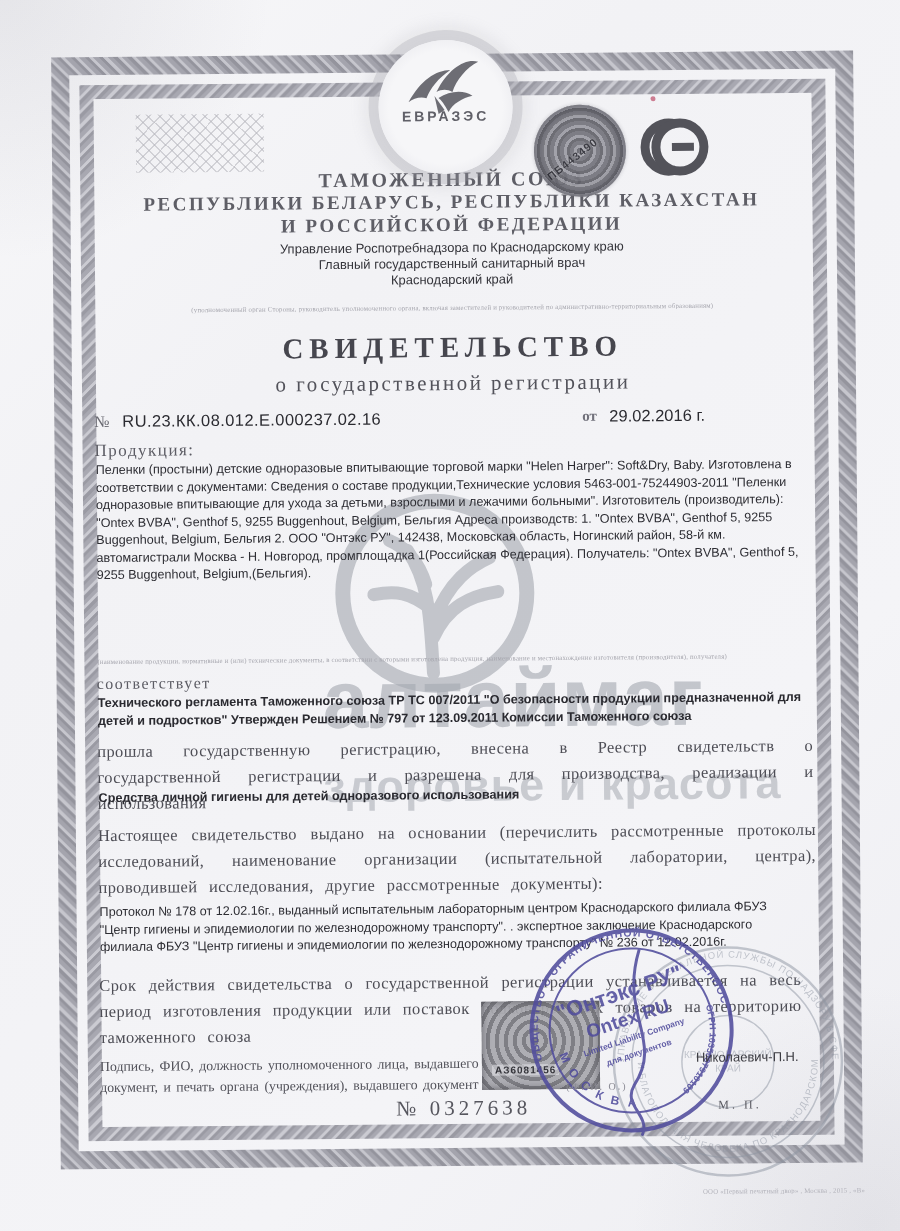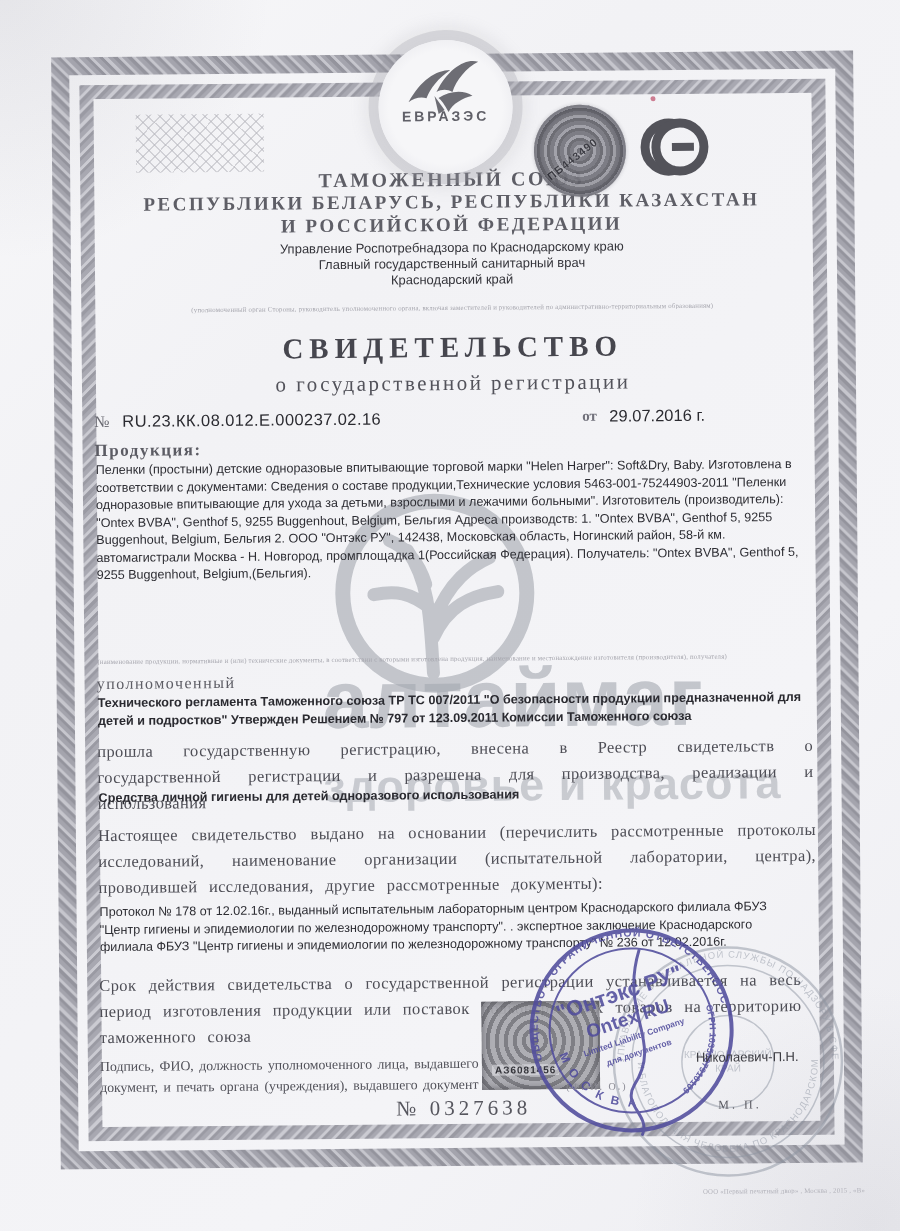--- a/index.html
+++ b/index.html
@@ -121,36 +121,36 @@
     <div class="abs ctr textlayer sans hdr2" style="left:100px;top:256px;width:710px;">Главный государственный санитарный врач</div>
     <div class="abs ctr textlayer sans hdr2" style="left:100px;top:272px;width:710px;">Краснодарский край</div>
     <div class="abs ctr textlayer fine" style="left:120px;top:304px;width:670px;">(уполномоченный орган Стороны, руководитель уполномоченного органа, включая заместителей и руководителей по административно-территориальным образованиям)</div>
 
     <div class="abs ctr textlayer doc-title" style="left:100px;top:331px;width:710px;">СВИДЕТЕЛЬСТВО</div>
     <div class="abs ctr textlayer doc-sub" style="left:100px;top:371px;width:710px;">о государственной регистрации</div>
 
     <div class="abs textlayer serif" style="left:96px;top:410px;font-size:16px;color:#6a6a72;">№</div>
     <div class="abs textlayer sans" style="left:124px;top:409px;font-size:16.5px;color:#2b2b31;letter-spacing:.4px;">RU.23.КК.08.012.Е.000237.02.16</div>
     <div class="abs textlayer serif" style="left:584px;top:409px;font-size:15px;color:#71717b;font-weight:bold;">от</div>
-    <div class="abs textlayer sans" style="left:611px;top:408px;font-size:16.5px;color:#2b2b31;">29.07.2016 г.</div>
-
-    <div class="abs textlayer label-serif" style="left:96px;top:438px;font-weight:bold;">Продукция:</div>
+    <div class="abs textlayer sans" style="left:611px;top:408px;font-size:16.5px;color:#2b2b31;">29.02.2016 г.</div>
+
+    <div class="abs textlayer label-serif" style="left:96px;top:438px;">Продукция:</div>
     <div class="abs textlayer sans datatext" style="left:97px;top:459px;width:712px;">Пеленки (простыни) детские одноразовые впитывающие торговой марки "Helen Harper": Soft&amp;Dry, Baby. Изготовлена в соответствии с документами: Сведения о составе продукции,Технические условия 5463-001-75244903-2011 "Пеленки одноразовые впитывающие для ухода за детьми, взрослыми и лежачими больными". Изготовитель (производитель): "Ontex BVBA", Genthof 5, 9255 Buggenhout, Belgium, Бельгия Адреса производств: 1. "Ontex BVBA", Genthof 5, 9255 Buggenhout, Belgium, Бельгия 2. ООО "Онтэкс РУ", 142438, Московская область, Ногинский район, 58-й км. автомагистрали Москва - Н. Новгород, промплощадка 1(Российская Федерация). Получатель: "Ontex BVBA", Genthof 5, 9255 Buggenhout, Belgium,(Бельгия).</div>
 
     <svg class="abs wm" style="left:330px;top:488px;" width="210" height="210" viewBox="0 0 210 210">
       <g stroke="#a6aab2" fill="none" stroke-linecap="round">
         <circle cx="105" cy="105" r="92" stroke-width="15"></circle>
         <path d="M103,185 C100,130 100,95 78,62 M103,150 C118,118 140,108 168,104 M100,120 C80,104 66,102 44,106 M104,132 C120,92 142,78 160,70 M96,96 C88,70 74,58 60,52" stroke-width="13"></path>
       </g>
     </svg>
     <div class="abs wm" style="left:322px;top:652px;font-size:82px;letter-spacing:1px;">алтаймаг</div>
     <div class="abs wm" style="left:322px;top:760px;font-size:45px;letter-spacing:1px;opacity:.55;">здоровье и красота</div>
 
     <div class="abs textlayer fine" style="left:97px;top:655px;width:714px;">(наименование продукции, нормативные и (или) технические документы, в соответствии с которыми изготовлена продукция, наименование и местонахождение изготовителя (производителя), получателя)</div>
-    <div class="abs textlayer label-serif" style="left:96px;top:672px;font-size:16px;">уполномоченный</div>
+    <div class="abs textlayer label-serif" style="left:96px;top:672px;font-size:16px;">соответствует</div>
     <div class="abs textlayer sans datatext" style="left:97px;top:692px;width:706px;font-weight:bold;color:#2a2a30;">Технического регламента Таможенного союза ТР ТС 007/2011 "О безопасности продукции предназначенной для детей и подростков" Утвержден Решением № 797 от 123.09.2011 Комиссии Таможенного союза</div>
 
     <div class="abs textlayer formtext" style="left:96px;top:736px;width:716px;">прошла государственную регистрацию, внесена в Реестр свидетельств о государственной регистрации и разрешена для производства, реализации и использования</div>
     <div class="abs textlayer sans datatext" style="left:97px;top:787px;width:710px;font-weight:bold;color:#2a2a30;">Средства личной гигиены для детей одноразового использования</div>
 
     <div class="abs textlayer formtext" style="left:96px;top:820px;width:718px;">Настоящее свидетельство выдано на основании (перечислить рассмотренные протоколы исследований, наименование организации (испытательной лаборатории, центра), проводившей исследования, другие рассмотренные документы):</div>
     <div class="abs textlayer sans datatext" style="left:97px;top:901px;width:704px;">Протокол № 178 от 12.02.16г., выданный испытательным лабораторным центром Краснодарского филиала ФБУЗ "Центр гигиены и эпидемиологии по железнодорожному транспорту". . экспертное заключение Краснодарского филиала ФБУЗ "Центр гигиены и эпидемиологии по железнодорожному транспорту" № 236 от 12.02.2016г.</div>
 
     <div class="abs textlayer formtext" style="left:96px;top:970px;width:702px;">Срок действия свидетельства о государственной регистрации устанавливается на весь период изготовления продукции или поставок подконтрольных товаров на территорию таможенного союза</div>
 

